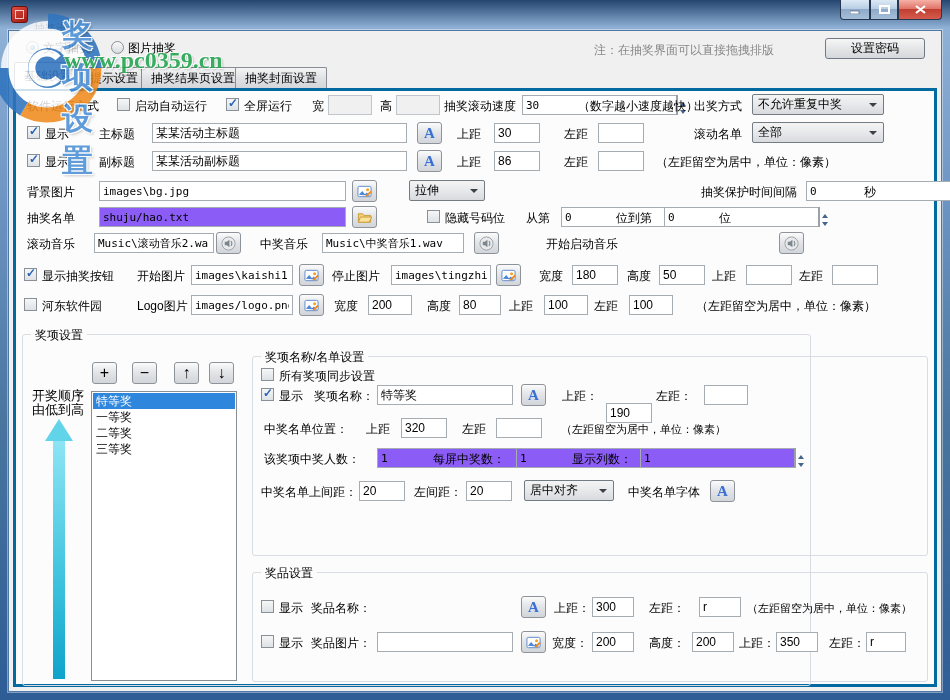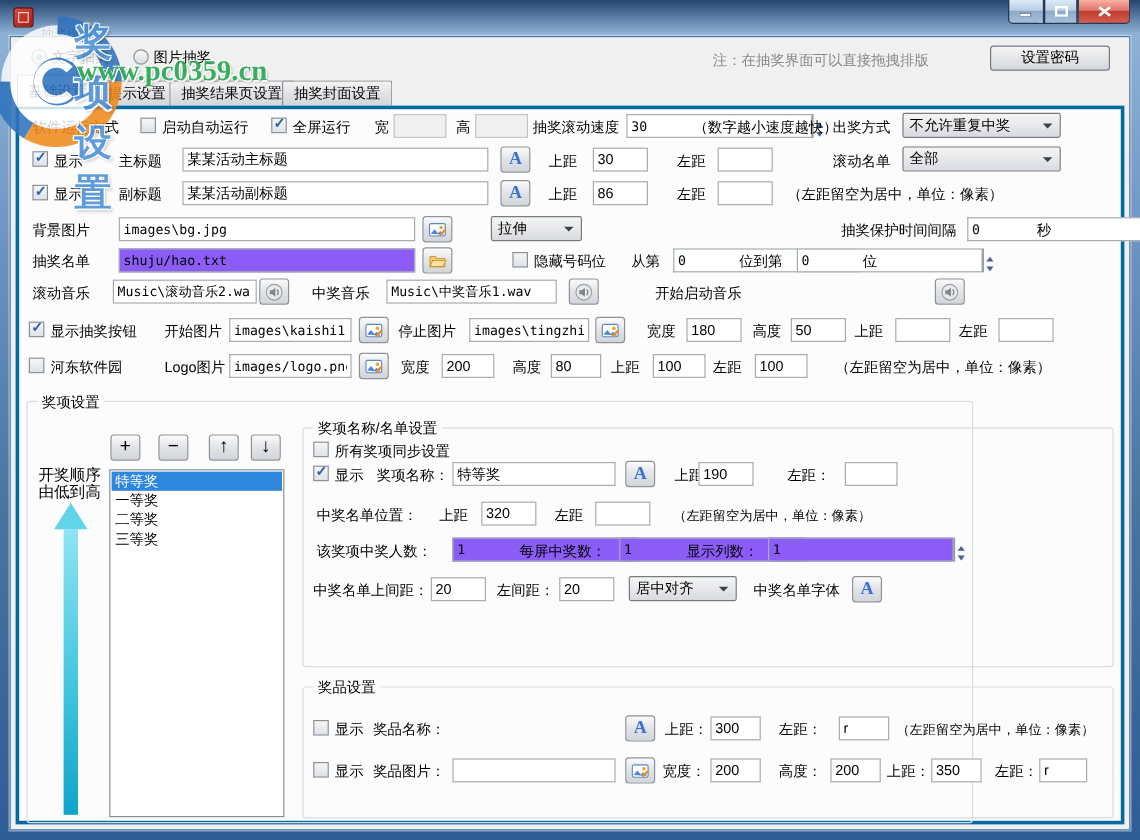--- a/index.html
+++ b/index.html
@@ -333,21 +333,21 @@
 
       <div class="row" style="top:293px">
         <span class="chk on" style="left:245px"></span>
         <span class="lbl" style="left:263px">显示</span>
         <span class="lbl" style="left:298px">奖项名称：</span>
         <input class="txt cnf" style="left: 361px; width: 136px;" value="特等奖">
         <span class="btn24" style="left:505px">
             <span class="abtn">A</span>
           </span>
         <span class="lbl" style="left:546px">上距：</span>
-        <input class="txt cnf" style="left: 566px; width: 46px;" value="190">
+        <input class="txt cnf" style="left: 590px; width: 46px; margin-top: 18px;" value="190">
         <span class="lbl" style="left:640px">左距：</span>
         <input class="txt cnf" style="left: 688px; width: 44px;" value="">
       </div>
 
       <div class="row" style="top:326px">
         <span class="lbl" style="left:248px">中奖名单位置：</span>
         <span class="lbl" style="left:350px">上距</span>
         <input class="txt cnf" style="left: 385px; width: 46px;" value="320">
         <span class="lbl" style="left:446px">左距</span>
         <input class="txt cnf" style="left: 480px; width: 46px;" value="">

